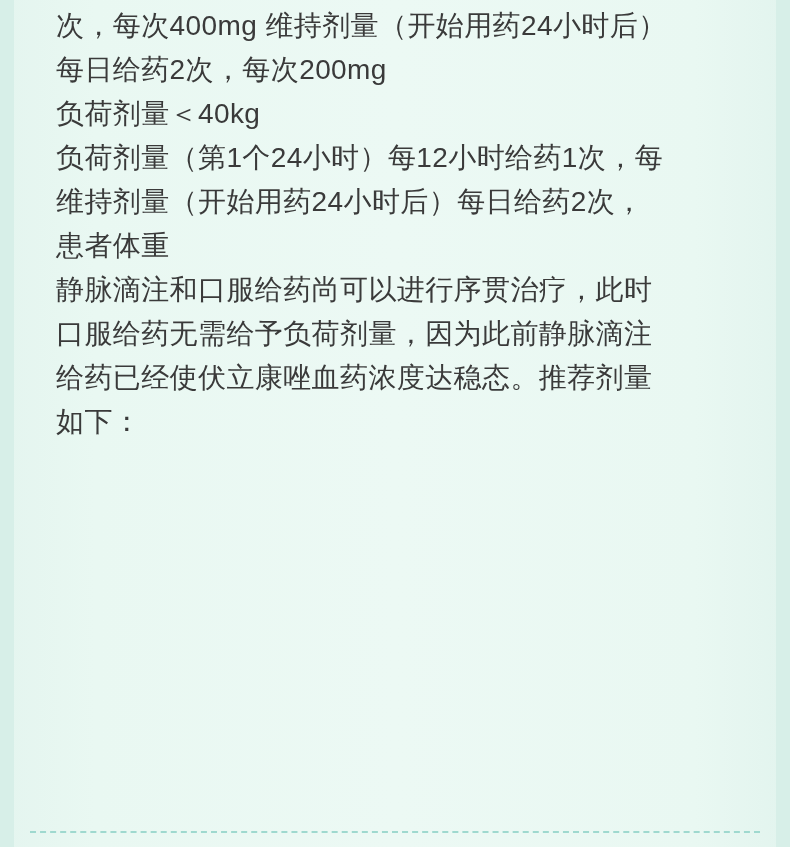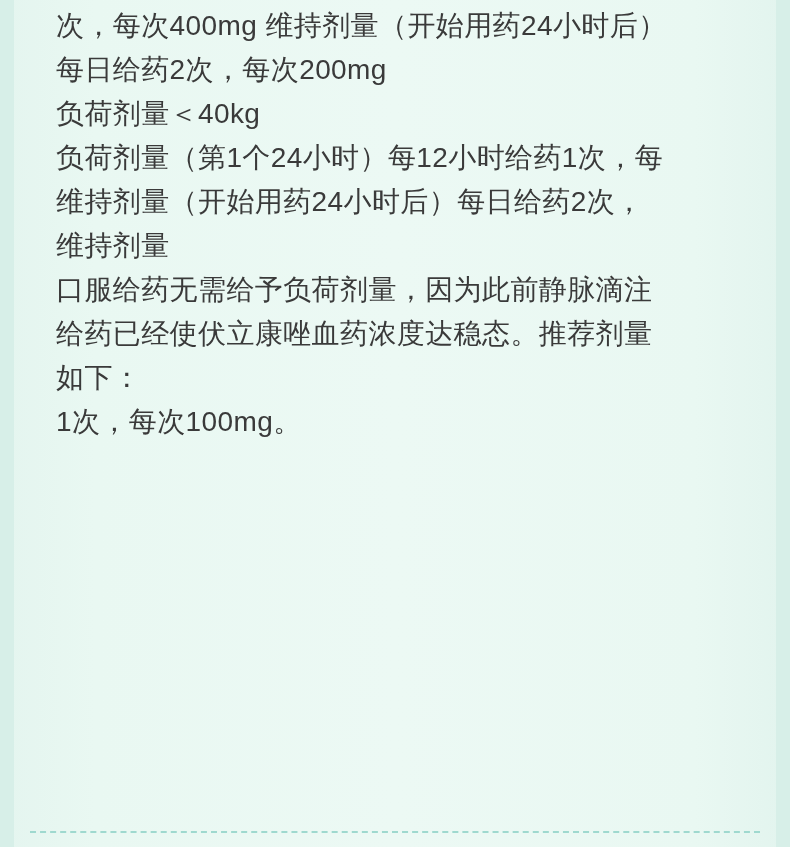--- a/index.html
+++ b/index.html
@@ -59,21 +59,21 @@
 <div class="page">
   <div class="edge-left"></div>
   <div class="edge-right"></div>
 
   <div class="content">
     <div class="line">次，每次400mg 维持剂量（开始用药24小时后）</div>
     <div class="line">每日给药2次，每次200mg</div>
     <div class="line">负荷剂量＜40kg</div>
     <div class="line">负荷剂量（第1个24小时）每12小时给药1次，每</div>
     <div class="line">维持剂量（开始用药24小时后）每日给药2次，</div>
-    <div class="line">维持剂量</div>
+    <div class="line">患者体重</div>
+    <div class="line">静脉滴注和口服给药尚可以进行序贯治疗，此时</div>
     <div class="line">口服给药无需给予负荷剂量，因为此前静脉滴注</div>
     <div class="line">给药已经使伏立康唑血药浓度达稳态。推荐剂量</div>
     <div class="line">如下：</div>
-    <div class="line">1次，每次100mg。</div>
   </div>
 
   <div class="divider"></div>
 </div>
 
 </body></html>

